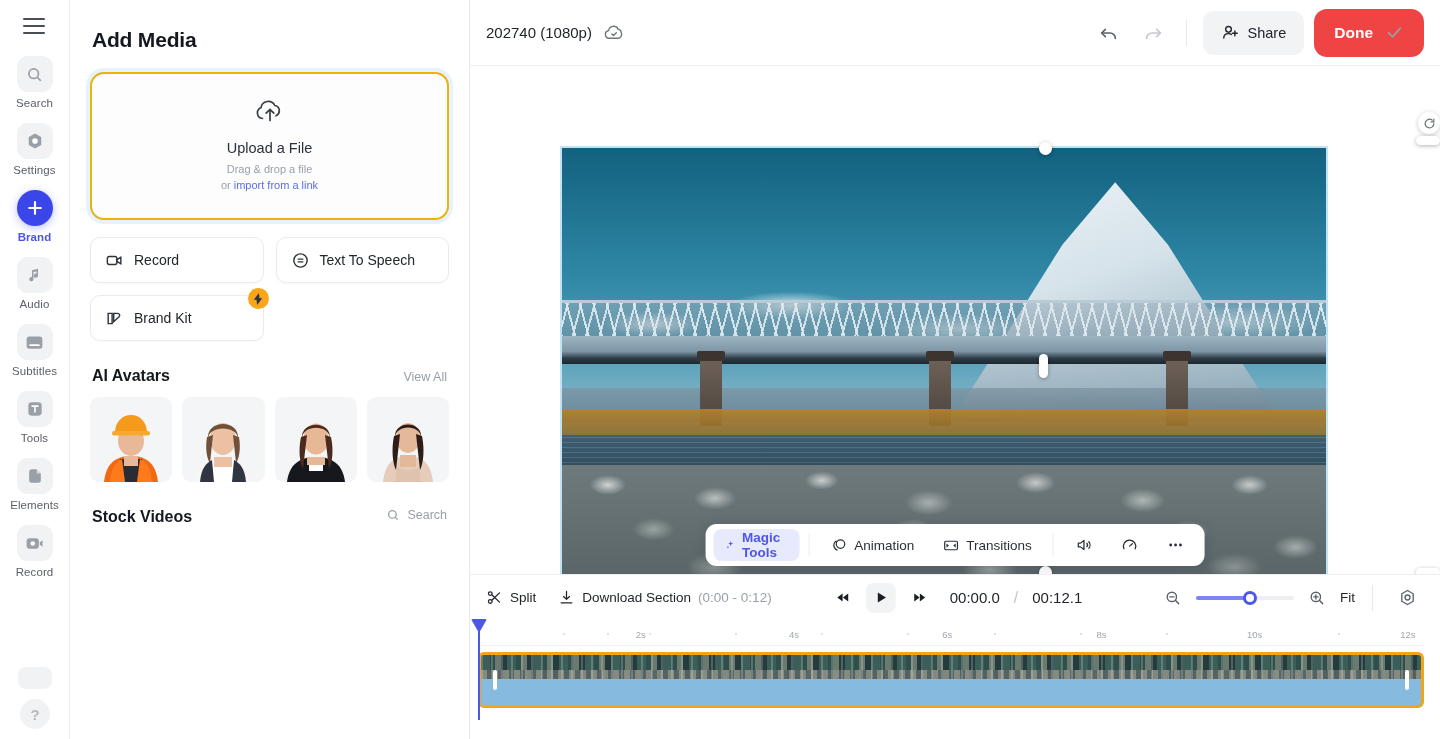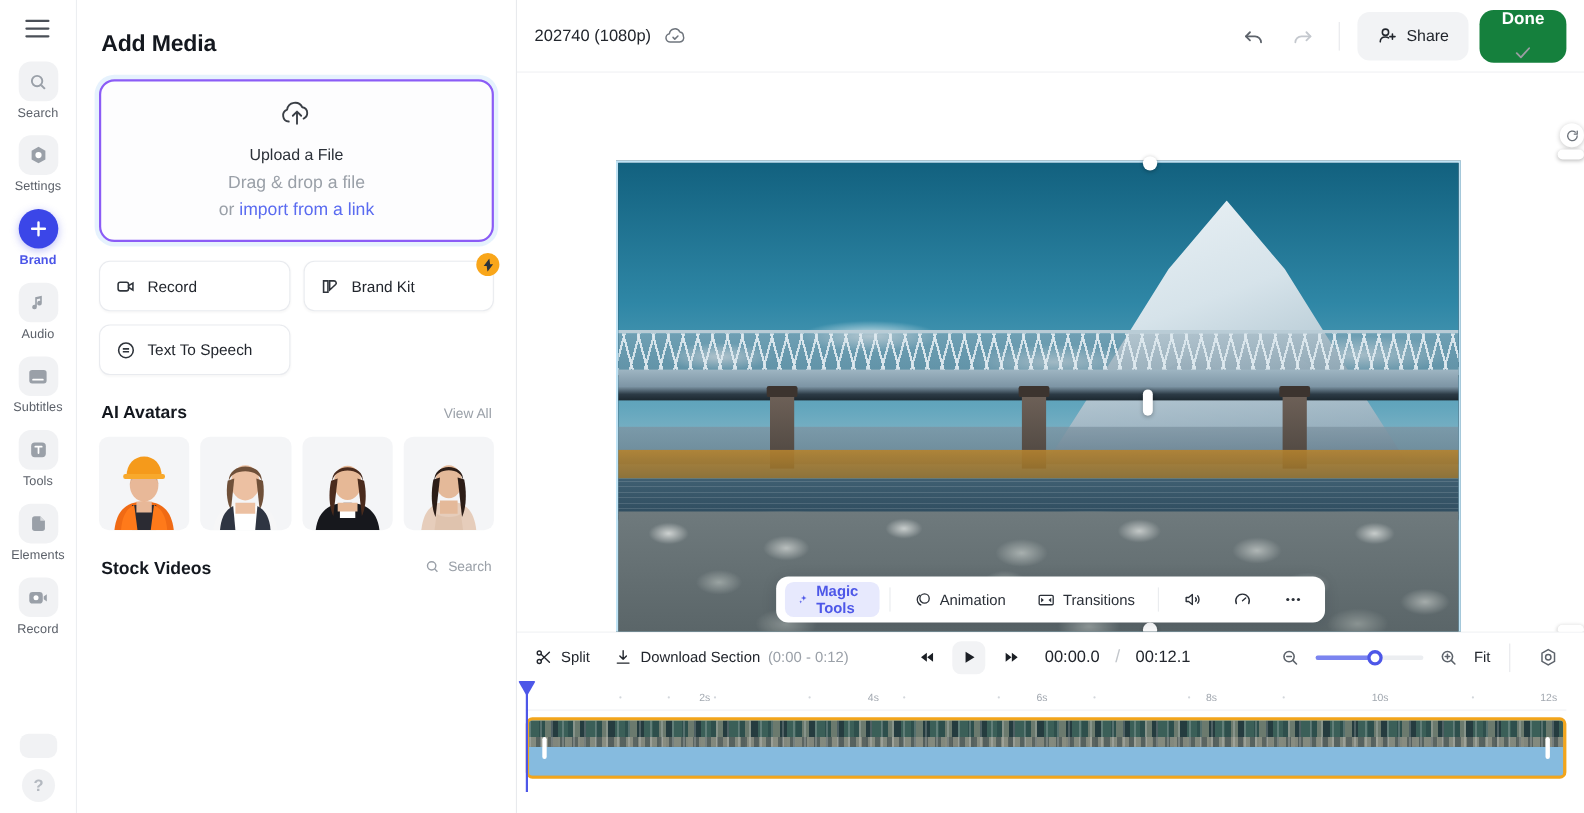--- a/index.html
+++ b/index.html
@@ -50,29 +50,29 @@
   
   .panel {
     width: 400px; height: 739px; background: #ffffff;
     border-right: 1px solid #e8eaed; flex: none;
     padding: 20px 20px 0 20px; position: relative; overflow: hidden;
   }
   .panel-title { font-size: 21px; font-weight: 700; color: #14181f; letter-spacing: -.2px;
     margin: 8px 0 20px 2px; }
 
   .dropzone {
-    height: 148px; border: 2px solid #8b5cf6; border-radius: 14px;
+    height: 148px; border: 2px solid #eab308; border-radius: 14px;
     background: #fdfdfe;
     box-shadow: 0 0 0 4px rgba(61,155,240,.13);
     display: flex; flex-direction: column; align-items: center; justify-content: center;
     cursor: pointer;
   }
   .dz-icon { color: #3a3f46; margin-bottom: 10px; }
   .dz-main { font-size: 14.5px; color: #2b3038; margin-bottom: 6px; }
-  .dz-sub { font-size: 16px; color: #9aa0a8; line-height: 1.45; text-align: center; }
+  .dz-sub { font-size: 11px; color: #9aa0a8; line-height: 1.45; text-align: center; }
   .dz-link { color: #5a6bf0; cursor: pointer; }
 
   .qgrid { display: grid; grid-template-columns: 1fr 1fr; gap: 12px; margin-top: 17px; }
   .qbtn {
     height: 46px; border: 1px solid #e9ebef; border-radius: 10px; background: #fff;
     display: flex; align-items: center; gap: 10px; padding-left: 14px;
     font-size: 14px; color: #22262d; cursor: pointer; position: relative;
     box-shadow: 0 1px 2px rgba(16,24,40,.03);
   }
   .qbtn svg { color: #2f343b; flex: none; }
@@ -120,23 +120,23 @@
     font-size: 15px; font-weight: 700; cursor: pointer;
   }
   .bolt-sq { width: 28px; height: 28px; border-radius: 8px; background: rgba(255,255,255,.22);
     display: flex; align-items: center; justify-content: center; }
   .btn-share {
     height: 44px; background: #f2f3f5; color: #22262d; border-radius: 11px;
     display: flex; align-items: center; gap: 8px; padding: 0 18px;
     font-size: 14.5px; cursor: pointer;
   }
   .btn-done {
-    height: 48px; background: #15803d; color: #fff; border-radius: 13px;
+    height: 48px; background: #ef4444; color: #fff; border-radius: 13px;
     display: flex; align-items: center; gap: 12px; padding: 0 20px;
-    font-size: 15.5px; font-weight: 700; cursor: pointer; flex-direction: column;
+    font-size: 15.5px; font-weight: 700; cursor: pointer;
   }
 
   
   .canvas-wrap { flex: 1; position: relative; background: #fff; overflow: hidden; }
   .vid-frame {
     position: absolute; left: 575px; top: 80px; width: 768px; height: 432px;
     border: 2px solid #bfe3f5; background: #11384b; overflow: hidden;
   }
   .vid-frame.abs { left: 90px; }
   .handle { position: absolute; width: 13px; height: 13px; border-radius: 50%;
@@ -395,36 +395,36 @@
     <div class="qgrid">
       <div class="qbtn">
         <svg width="19" height="19" viewBox="0 0 24 24" fill="none" stroke="currentColor" stroke-width="1.8">
             <rect x="3" y="7" width="12" height="10" rx="2.5"></rect>
             <path d="M15 11l5-3v8l-5-3z"></path>
           </svg>
         <span>Record</span>
       </div>
       <div class="qbtn">
         <svg width="19" height="19" viewBox="0 0 24 24" fill="none" stroke="currentColor" stroke-width="1.8">
+            <circle cx="12" cy="12" r="8.4"></circle>
+            <path d="M8.4 10.3h7.2M8.4 13.7h7.2"></path>
+          </svg>
+        <span>Text To Speech</span>
+      </div>
+      <div class="qbtn">
+        <svg width="19" height="19" viewBox="0 0 24 24" fill="none" stroke="currentColor" stroke-width="1.8">
             <path d="M4 5.5h5v13H4z"></path>
             <path d="M11 5.5h5c2.2 0 3.4 2.6 1.8 4.2L11 16V5.5z"></path>
           </svg>
         <span>Brand Kit</span>
         <span class="badge-pro">
           <svg width="10" height="12" viewBox="0 0 10 14" fill="currentColor">
               <path d="M6 0L0 8h3.2L4 14l6-8H6.8z"></path>
             </svg>
         </span>
-      </div>
-      <div class="qbtn">
-        <svg width="19" height="19" viewBox="0 0 24 24" fill="none" stroke="currentColor" stroke-width="1.8">
-            <circle cx="12" cy="12" r="8.4"></circle>
-            <path d="M8.4 10.3h7.2M8.4 13.7h7.2"></path>
-          </svg>
-        <span>Text To Speech</span>
       </div>
     </div>
 
     <div class="sec-head">
       <div class="sec-title">AI Avatars</div>
       <div class="sec-action">View All</div>
     </div>
 
     <div class="avatars">
       <div class="avatar">

